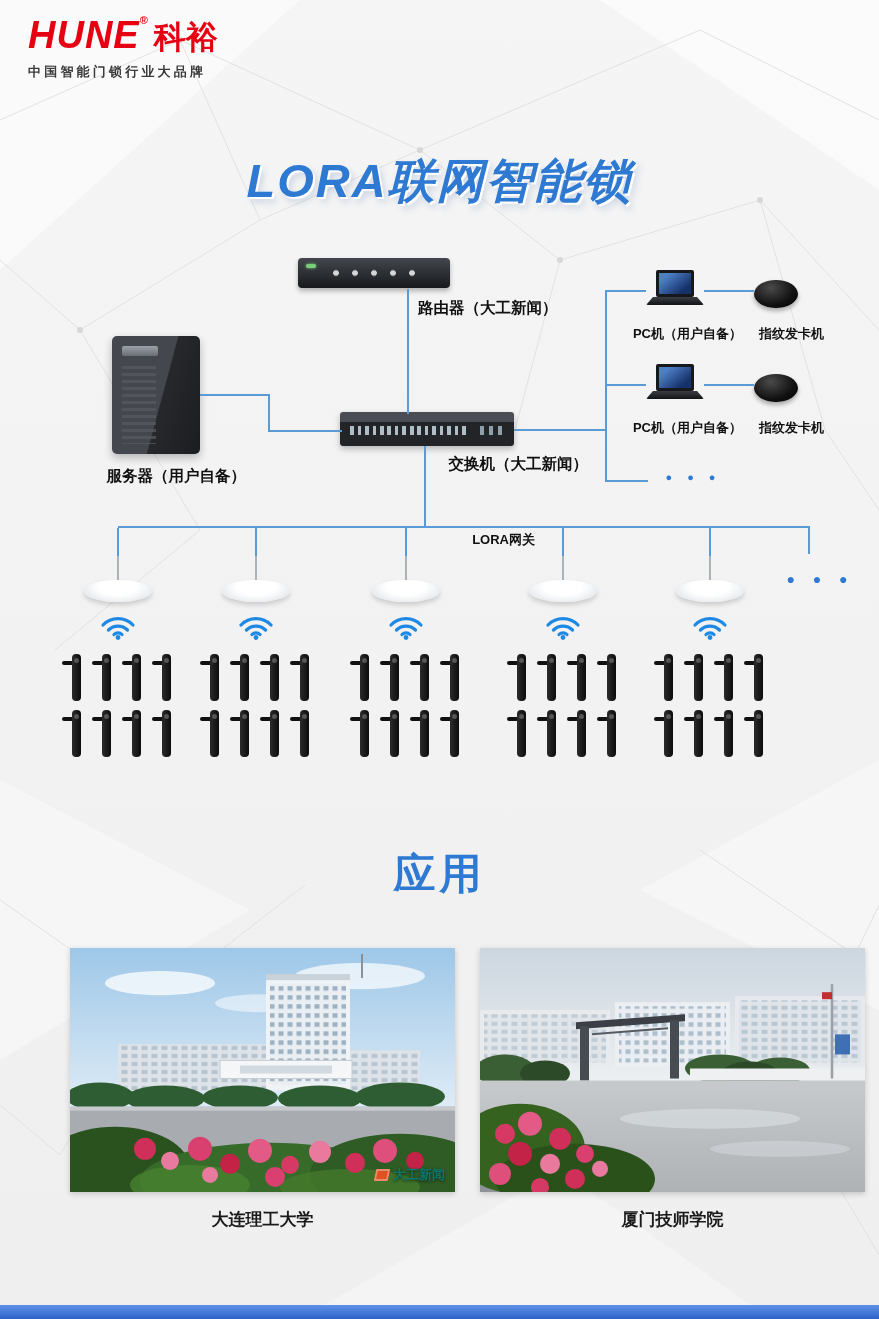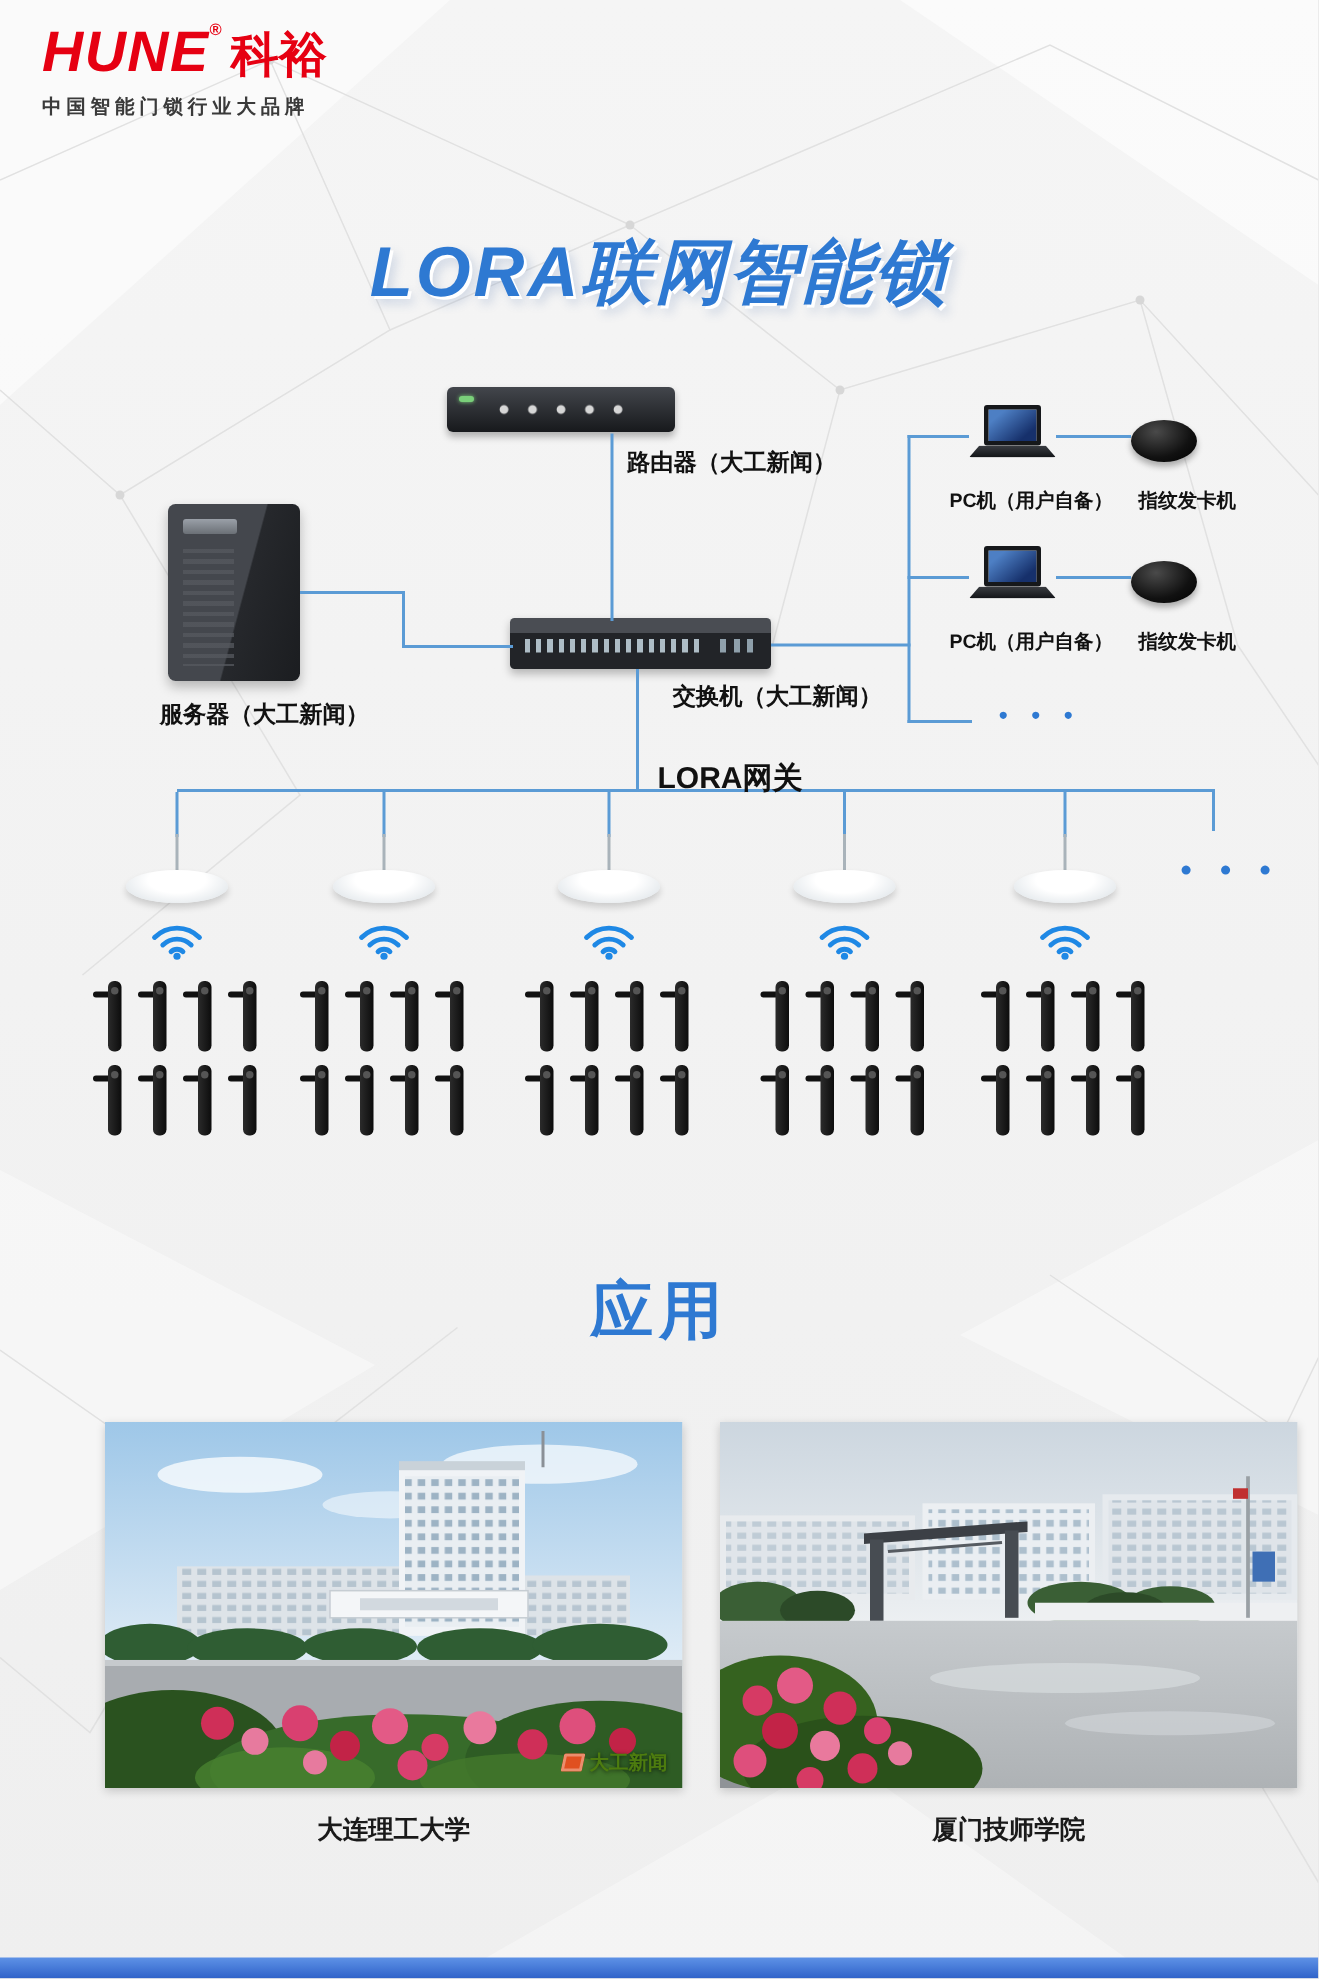--- a/index.html
+++ b/index.html
@@ -78,21 +78,21 @@
   .lk-handle{position:absolute;left:0;top:7px;width:15px;height:3.5px;background:#111;border-radius:2px}
 
   
   .app-heading{position:absolute;top:846px;left:0;width:100%;text-align:center;
           font-size:42px;font-weight:bold;color:var(--accent-blue,#2e79d2);letter-spacing:4px}
   .photo{position:absolute;top:948px;width:385px;height:244px;background:#dfe3e6;
           box-shadow:0 2px 6px rgba(0,0,0,.18);overflow:hidden}
   .photo.left{left:70px}.photo.right{left:480px}
   .photo svg{display:block;width:100%;height:100%}
   .watermark{position:absolute;right:10px;bottom:8px;display:flex;align-items:center;gap:4px;
-          color:#4d7c0f;font-weight:bold;font-size:13px;text-shadow:0 1px 3px rgba(0,0,0,.6)}
+          color:#0f766e;font-weight:bold;font-size:13px;text-shadow:0 1px 3px rgba(0,0,0,.6)}
   .wm-logo{width:14px;height:12px;background:#e05020;transform:skewX(-12deg);border-radius:1px;
           box-shadow:inset 0 0 0 2px rgba(255,255,255,.35)}
   .caption{position:absolute;top:1208px;width:385px;text-align:center;font-size:17px;font-weight:bold;color:#1a1a1a}
   .caption.left{left:70px}.caption.right{left:480px}
 
   .footer{position:absolute;left:0;right:0;bottom:0;height:14px;
           background:linear-gradient(180deg,#5e92e6,var(--footer-blue,#2f62c9))}
 </style>
 </head>
 <body>
@@ -169,21 +169,21 @@
     </div>
     <div class="logo-tagline">中国智能门锁行业大品牌</div>
   </div>
 
   <div class="title">LORA联网智能锁</div>
 
   <div class="router"></div>
   <div class="label" style="left:418px;top:298px;width:200px;text-align:left">路由器（大工新闻）</div>
 
   <div class="server"></div>
-  <div class="label" style="left:76px;top:466px;width:170px">服务器（大工新闻）</div>
+  <div class="label" style="left:76px;top:466px;width:170px">服务器（用户自备）</div>
 
   <div class="switch"></div>
   <div class="label" style="left:398px;top:454px;width:190px">交换机（大工新闻）</div>
 
   <div class="laptop" style="left:646px;top:270px">
       <i class="lt-scr"></i>
       <i class="lt-base"></i>
     </div>
   <div class="fpr" style="left:754px;top:280px"></div>
   <div class="label sm" style="left:612px;top:325px;width:130px">PC机（用户自备）</div>
@@ -212,21 +212,21 @@
   <div class="line h" style="left:704px;top:384px;width:50px"></div>
   <div class="line v" style="left:424px;top:446px;height:80px"></div>
   <div class="line h" style="left:118px;top:526px;width:692px"></div>
   <div class="line v" style="left:117px;top:528px;height:30px"></div>
   <div class="line v" style="left:255px;top:528px;height:30px"></div>
   <div class="line v" style="left:405px;top:528px;height:30px"></div>
   <div class="line v" style="left:562px;top:528px;height:30px"></div>
   <div class="line v" style="left:709px;top:528px;height:30px"></div>
   <div class="line v" style="left:808px;top:528px;height:26px"></div>
 
-  <div class="label" style="left:395px;top:505px;width:140px;font-size:20px">LORA网关</div>
+  <div class="label" style="left:395px;top:531px;width:140px;font-size:13px">LORA网关</div>
 
   <div class="gw-col" style="left:60px">
     <div class="gw-antenna"></div>
     <div class="gw-dome"></div>
     <svg class="wifi" viewBox="0 0 36 28">
         <use href="#wifi-sym"></use>
       </svg>
     <div class="lock-grid">
         <div class="lock">
           <i class="lk-handle"></i>

